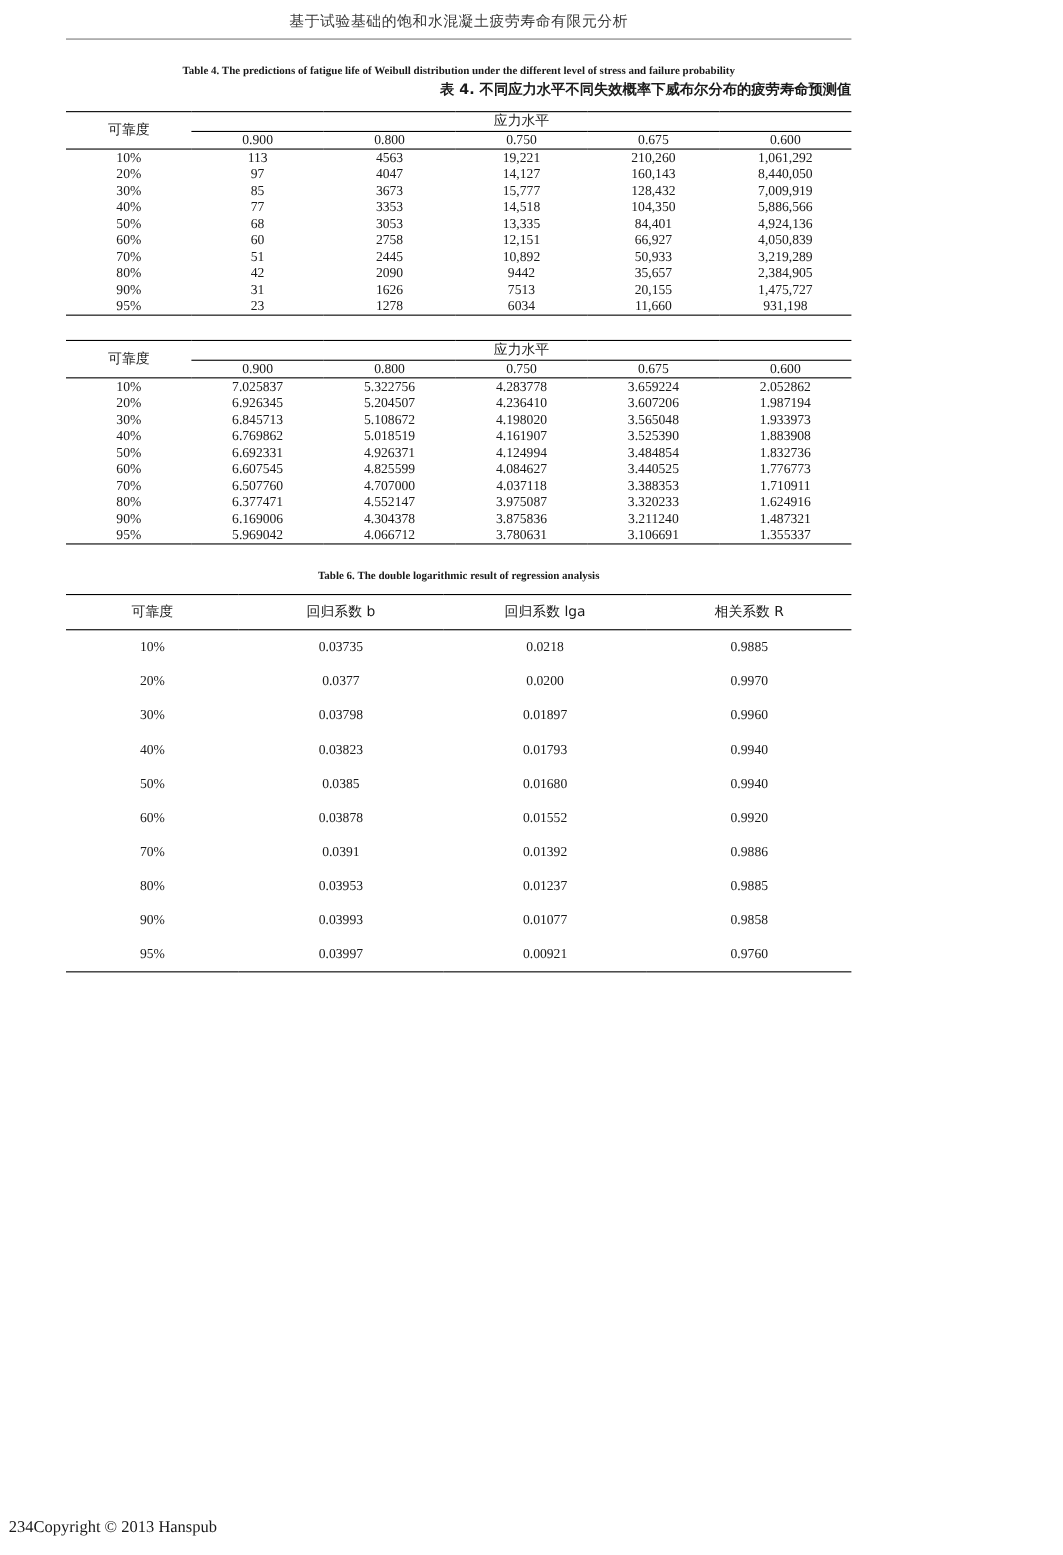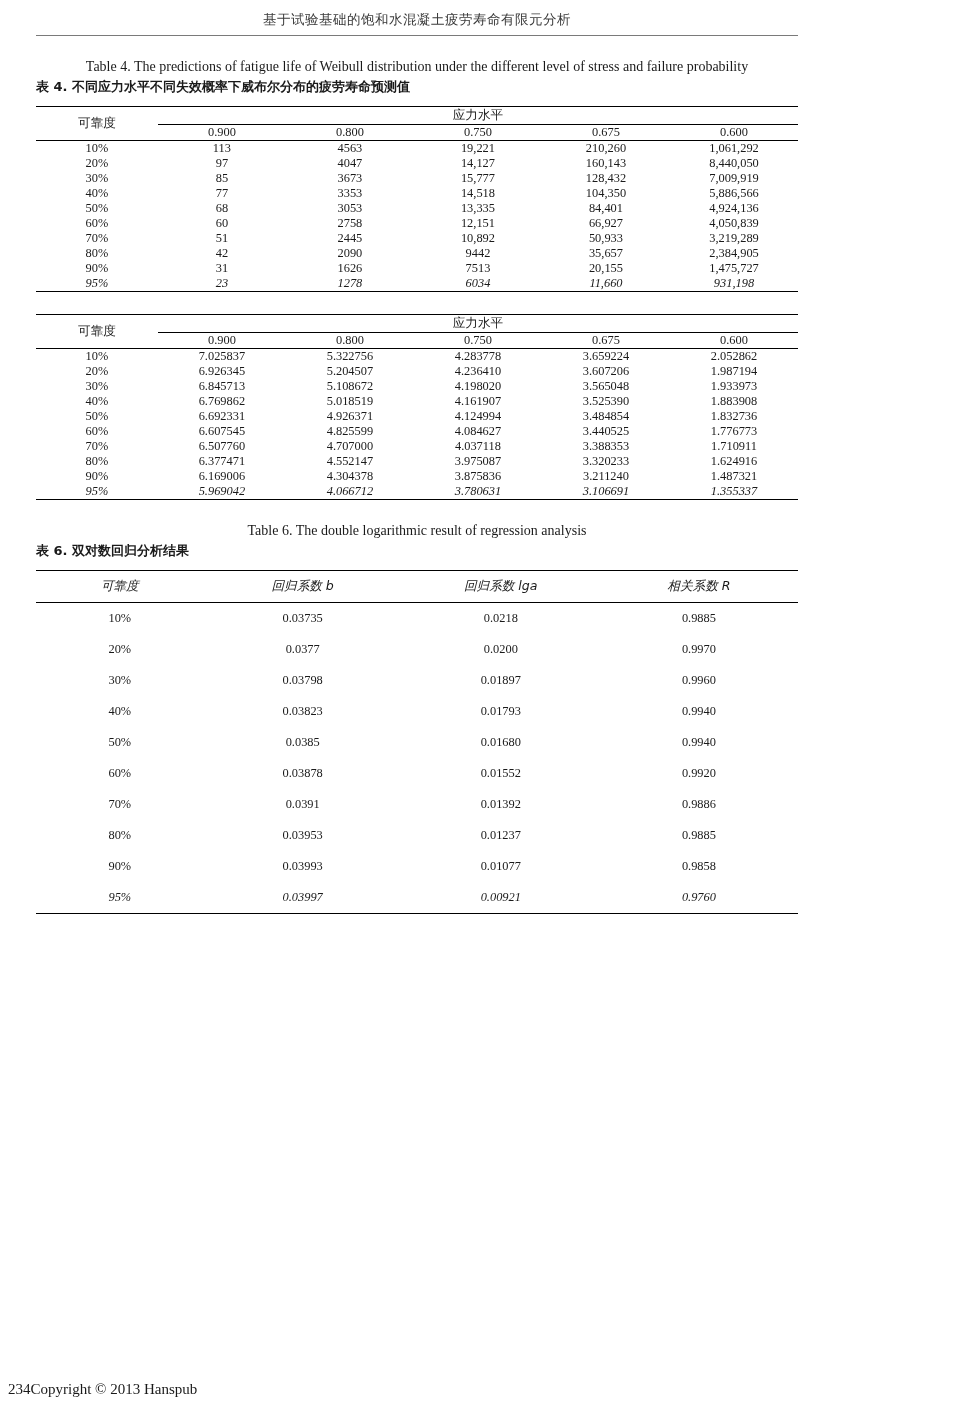--- a/index.html
+++ b/index.html
@@ -12,21 +12,21 @@
     height: 1414px;
     font-family: "Liberation Serif", "DejaVu Serif", serif;
     color: #1a1a1a;
     position: relative;
     overflow: hidden;
   }
   .page {
     width: 834px;
     height: 1414px;
     box-sizing: border-box;
-    padding: 0 36px;
+    padding: 0 60px;
     position: relative;
   }
   .running-head {
     text-align: center;
     font-size: 13.5px;
     color: #3a3a3a;
     padding-top: 11px;
     letter-spacing: 0.5px;
     font-family: "DejaVu Sans", "Liberation Sans", sans-serif;
   }
@@ -34,27 +34,27 @@
     border-bottom: 1px solid #7a7a7a;
     margin: 6px 0 0 0;
     width: 100%;
   }
 
   .table-block {
     margin-top: 22px;
   }
   .tbl-caption-en {
     text-align: center;
-    font-size: 14px;
-    font-weight: normal;
+    font-size: 10px;
+    font-weight: bold;
     line-height: 1.35;
     font-family: "Liberation Serif", serif;
   }
   .tbl-caption-zh {
-    text-align: left;
+    text-align: right;
     font-size: 13px;
     font-weight: bold;
     line-height: 1.4;
     margin-top: 1px;
     font-family: "DejaVu Sans", "Liberation Sans", sans-serif;
   }
 
   table.data {
     width: 100%;
     border-collapse: collapse;
@@ -64,21 +64,20 @@
   table.data th, table.data td {
     padding: 0;
     font-weight: normal;
     text-align: center;
   }
   .rule-top td, .rule-top th {
     border-top: 1.4px solid #000;
   }
   .rule-bottom td, .rule-bottom th {
     border-bottom: 1.4px solid #000;
-    font-style: italic;
   }
   .hdr-row1 th {
     padding: 7px 0 4px 0;
     font-size: 12.6px;
   }
   .hdr-row1 th.relbl {
     font-size: 12.6px;
   }
   .span-rule {
     border-bottom: 0.9px solid #000;
@@ -328,21 +327,20 @@
           <td>3.780631</td>
           <td>3.106691</td>
           <td>1.355337</td>
         </tr>
       </tbody>
     </table>
   </div>
 
   <div class="table-block">
     <div class="tbl-caption-en">Table 6. The double logarithmic result of regression analysis</div>
-    <div class="tbl-caption-zh">表 6. 双对数回归分析结果</div>
     <table class="data t6">
       <thead>
         <tr class="rule-top rule-bottom">
           <th class="t6c1 zh">可靠度</th>
           <th class="t6c2 zh">回归系数 b</th>
           <th class="t6c3 zh">回归系数 lga</th>
           <th class="t6c4 zh">相关系数 R</th>
         </tr>
       </thead>
       <tbody>

